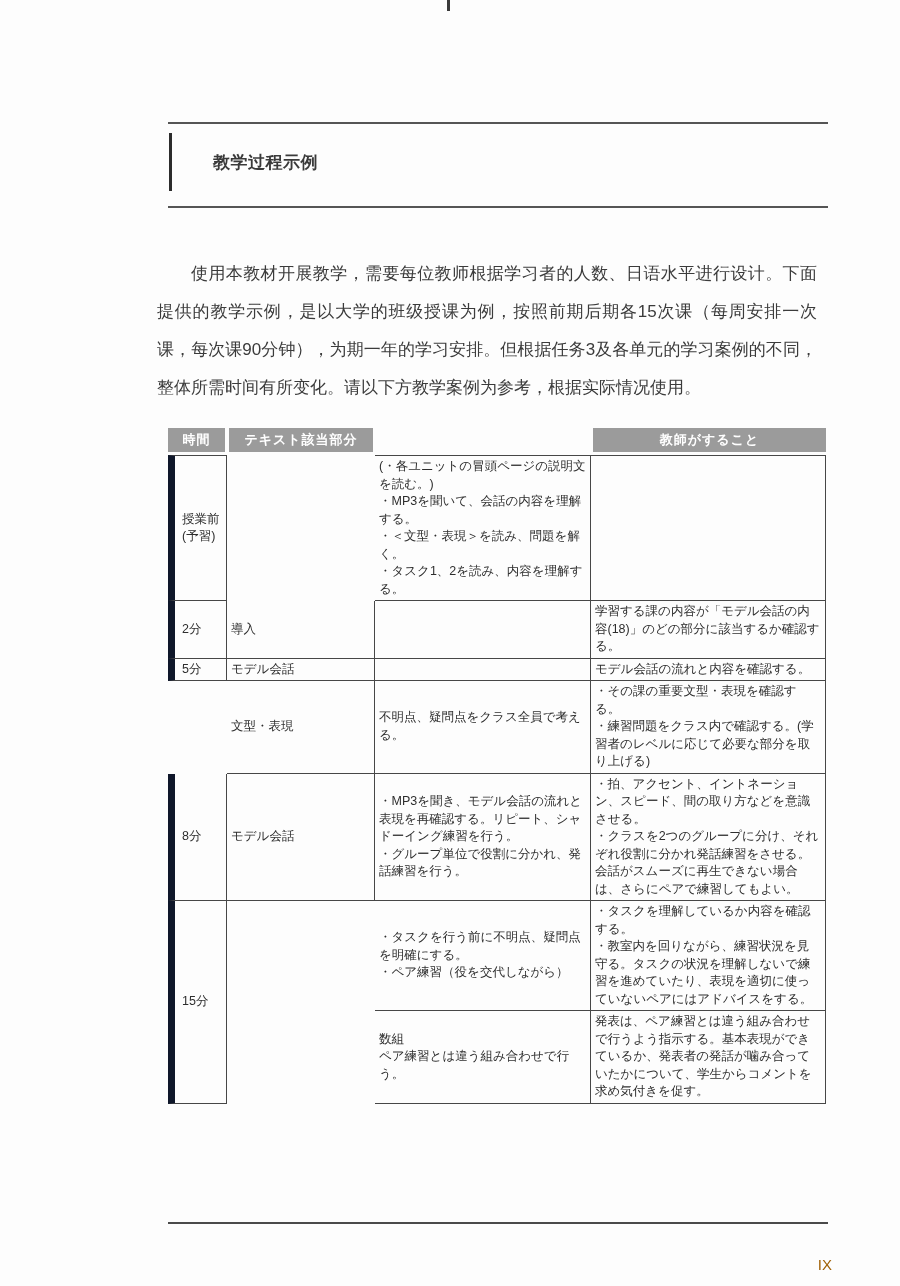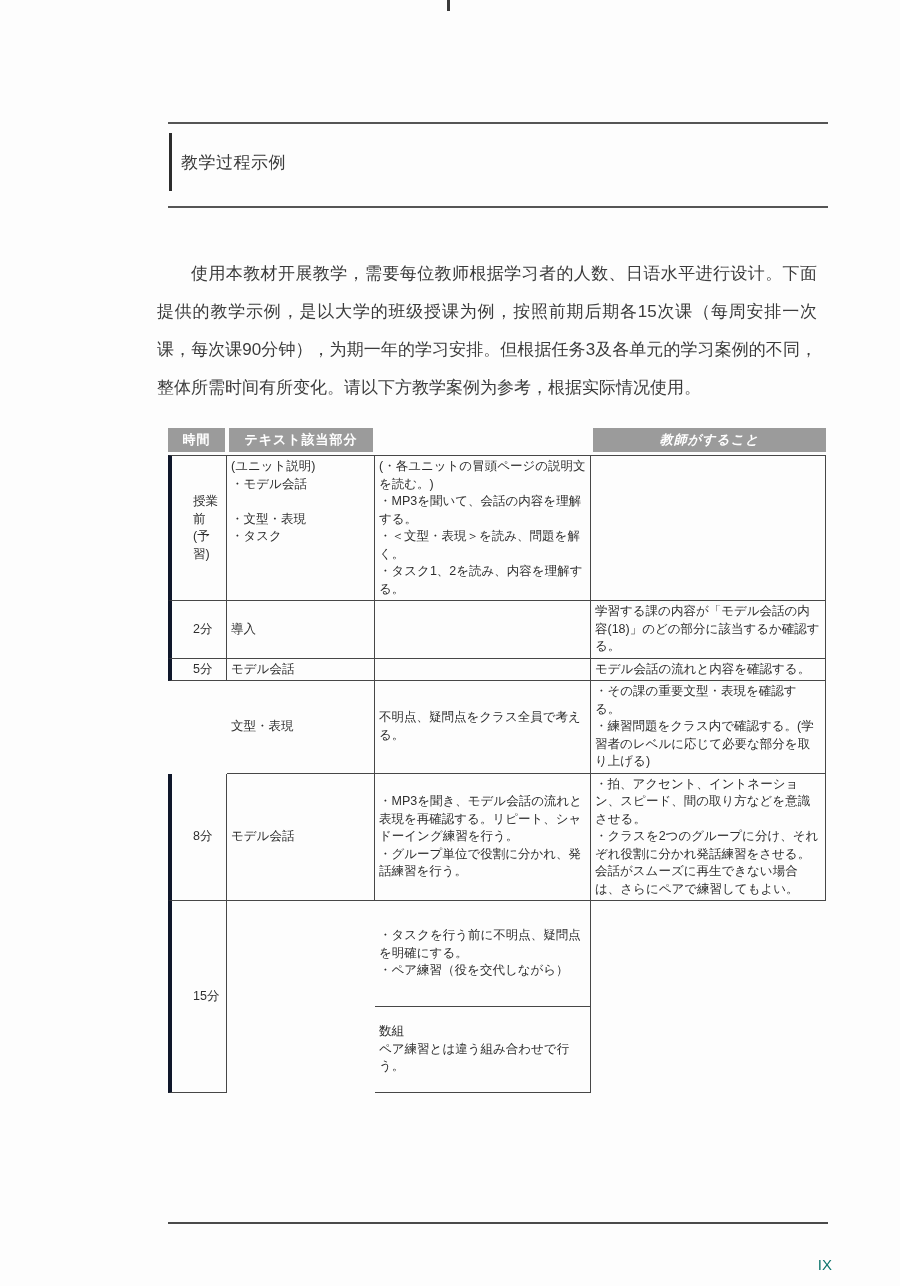--- a/index.html
+++ b/index.html
@@ -5,40 +5,40 @@
   html,body{margin:0;padding:0;}
   body{width:900px;height:1286px;background:#fdfdfd;position:relative;
        font-family:"Liberation Sans","DejaVu Sans",sans-serif;color:#343434;}
   .crop-mark{position:absolute;left:447px;top:0;width:3px;height:11px;background:#3a3a3a;}
   .rule{position:absolute;left:168px;width:660px;height:2px;background:#555;}
   .rule-top{top:122px;}
   .rule-mid{top:206px;}
   .rule-bottom{top:1222px;height:2px;background:#4a4a4a;}
   .title-wrap{position:absolute;left:169px;top:133px;height:58px;display:flex;align-items:center;}
   .vbar{width:3px;height:58px;background:#2c2c2c;margin-right:9px;}
-  .doc-title{font-size:17px;font-weight:normal;color:#3a3a3a;letter-spacing:0.5px;}
+  .doc-title{font-size:17px;font-weight:bold;color:#3a3a3a;letter-spacing:0.5px;margin-left:32px;}
   .intro{position:absolute;left:157px;top:238px;width:660px;font-size:17px;line-height:38px;
          text-align:justify;text-indent:2em;color:#3b3b3b;}
   .tbl{position:absolute;left:168px;top:428px;width:658px;display:grid;
        grid-template-columns:59px 148px 216px 235px;
        grid-template-rows:27px minmax(108px,auto) minmax(49px,auto) minmax(16px,auto)
                           minmax(64px,auto) minmax(108px,auto) minmax(106px,auto) minmax(86px,auto);
        font-size:12.5px;line-height:1.4;color:#2e2e2e;}
   .hc{background:#9b9b9b;color:#ffffff;font-weight:bold;font-size:13px;
       display:flex;align-items:center;justify-content:center;
       margin:0 2px 3px 2px;letter-spacing:1px;}
   .hc.first{margin-left:0;}
-  .hc.last{margin-right:0;font-style:italic;}
+  .hc.last{margin-right:0;}
   .bc{border-right:1px solid #474747;border-bottom:1px solid #474747;
       padding:2px 4px;white-space:pre-line;display:flex;align-items:center;
       overflow:hidden;}
-  .c1{border-left:4px solid #0f172a;padding-left:21px;}
+  .c1{border-left:7px solid #0f172a;padding-left:7px;}
   .bt{border-top:1px solid #474747;}
   .top{align-items:flex-start;}
-  .page-num{position:absolute;right:68px;top:1256px;font-size:15px;color:#0f766e;}
+  .page-num{position:absolute;right:68px;top:1256px;font-size:15px;color:#a16207;}
 </style>
 </head>
 <body>
 
 <div class="crop-mark"></div>
 
 <div class="rule rule-top"></div>
 <div class="title-wrap">
   <div class="vbar"></div>
   <div class="doc-title">教学过程示例</div>
@@ -47,25 +47,20 @@
 
 <p class="intro">使用本教材开展教学，需要每位教师根据学习者的人数、日语水平进行设计。下面提供的教学示例，是以大学的班级授课为例，按照前期后期各15次课（每周安排一次课，每次课90分钟），为期一年的学习安排。但根据任务3及各单元的学习案例的不同，整体所需时间有所变化。请以下方教学案例为参考，根据实际情况使用。</p>
 
 <div class="tbl">
   <div class="hc first" style="grid-area:1/1">時間</div>
   <div class="hc" style="grid-area:1/2">テキスト該当部分</div>
   <div class="hc last" style="grid-area:1/4">教師がすること</div>
 
   <div class="bc c1 bt" style="grid-area:2/1">授業前
 (予習)</div>
-  <div class="bc bt top" style="grid-area:2/2">(ユニット説明)
-・モデル会話
-
-・文型・表現
-・タスク</div>
   <div class="bc bt top" style="grid-area:2/3">(・各ユニットの冒頭ページの説明文を読む。)
 ・MP3を聞いて、会話の内容を理解する。
 ・＜文型・表現＞を読み、問題を解く。
 ・タスク1、2を読み、内容を理解する。</div>
   <div class="bc bt" style="grid-area:2/4"></div>
 
   <div class="bc c1" style="grid-area:3/1">2分</div>
   <div class="bc" style="grid-area:3/2">導入</div>
   <div class="bc" style="grid-area:3/3"></div>
   <div class="bc" style="grid-area:3/4">学習する課の内容が「モデル会話の内容(18)」のどの部分に該当するか確認する。</div>
@@ -83,19 +78,22 @@
   <div class="bc c1" style="grid-area:6/1">8分</div>
   <div class="bc" style="grid-area:6/2">モデル会話</div>
   <div class="bc" style="grid-area:6/3">・MP3を聞き、モデル会話の流れと表現を再確認する。リピート、シャドーイング練習を行う。
 ・グループ単位で役割に分かれ、発話練習を行う。</div>
   <div class="bc" style="grid-area:6/4">・拍、アクセント、イントネーション、スピード、間の取り方などを意識させる。
 ・クラスを2つのグループに分け、それぞれ役割に分かれ発話練習をさせる。会話がスムーズに再生できない場合は、さらにペアで練習してもよい。</div>
 
   <div class="bc c1" style="grid-area:7/1/9/2">15分</div>
   <div class="bc" style="grid-area:7/3">・タスクを行う前に不明点、疑問点を明確にする。
 ・ペア練習（役を交代しながら）</div>
+  <div class="bc" style="grid-area:7/4">・タスクを理解しているか内容を確認する。
+・教室内を回りながら、練習状況を見守る。タスクの状況を理解しないで練習を進めていたり、表現を適切に使っていないペアにはアドバイスをする。</div>
 
   <div class="bc" style="grid-area:8/3">数組
 ペア練習とは違う組み合わせで行う。</div>
+  <div class="bc" style="grid-area:8/4">発表は、ペア練習とは違う組み合わせで行うよう指示する。基本表現ができているか、発表者の発話が噛み合っていたかについて、学生からコメントを求め気付きを促す。</div>
 </div>
 
 <div class="rule rule-bottom"></div>
 <div class="page-num">IX</div>
 
 </body></html>

